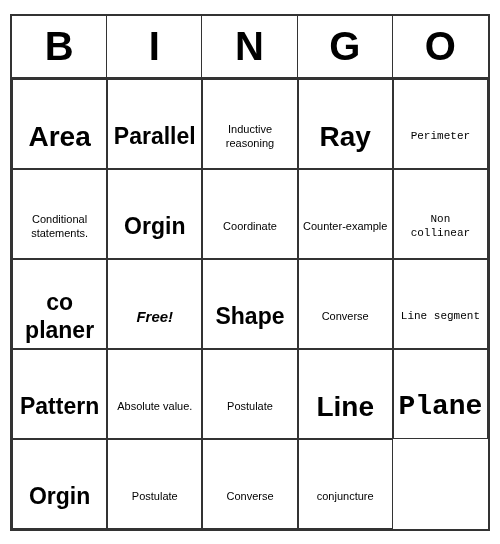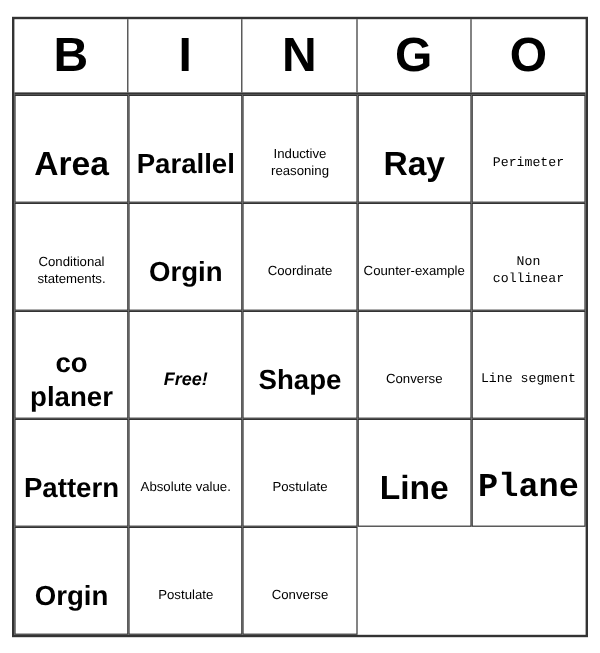--- a/index.html
+++ b/index.html
@@ -162,14 +162,17 @@
       </div>
       <div class="bingo-cell">
         <span class="cell-text medium">Orgin</span>
       </div>
       <div class="bingo-cell">
         <span class="cell-text small">Postulate</span>
       </div>
       <div class="bingo-cell">
         <span class="cell-text small">Converse</span>
       </div>
+      <div class="bingo-cell">
+        <span class="cell-text small">conjuncture</span>
+      </div>
     </div>
 </div>
 
 </body></html>

